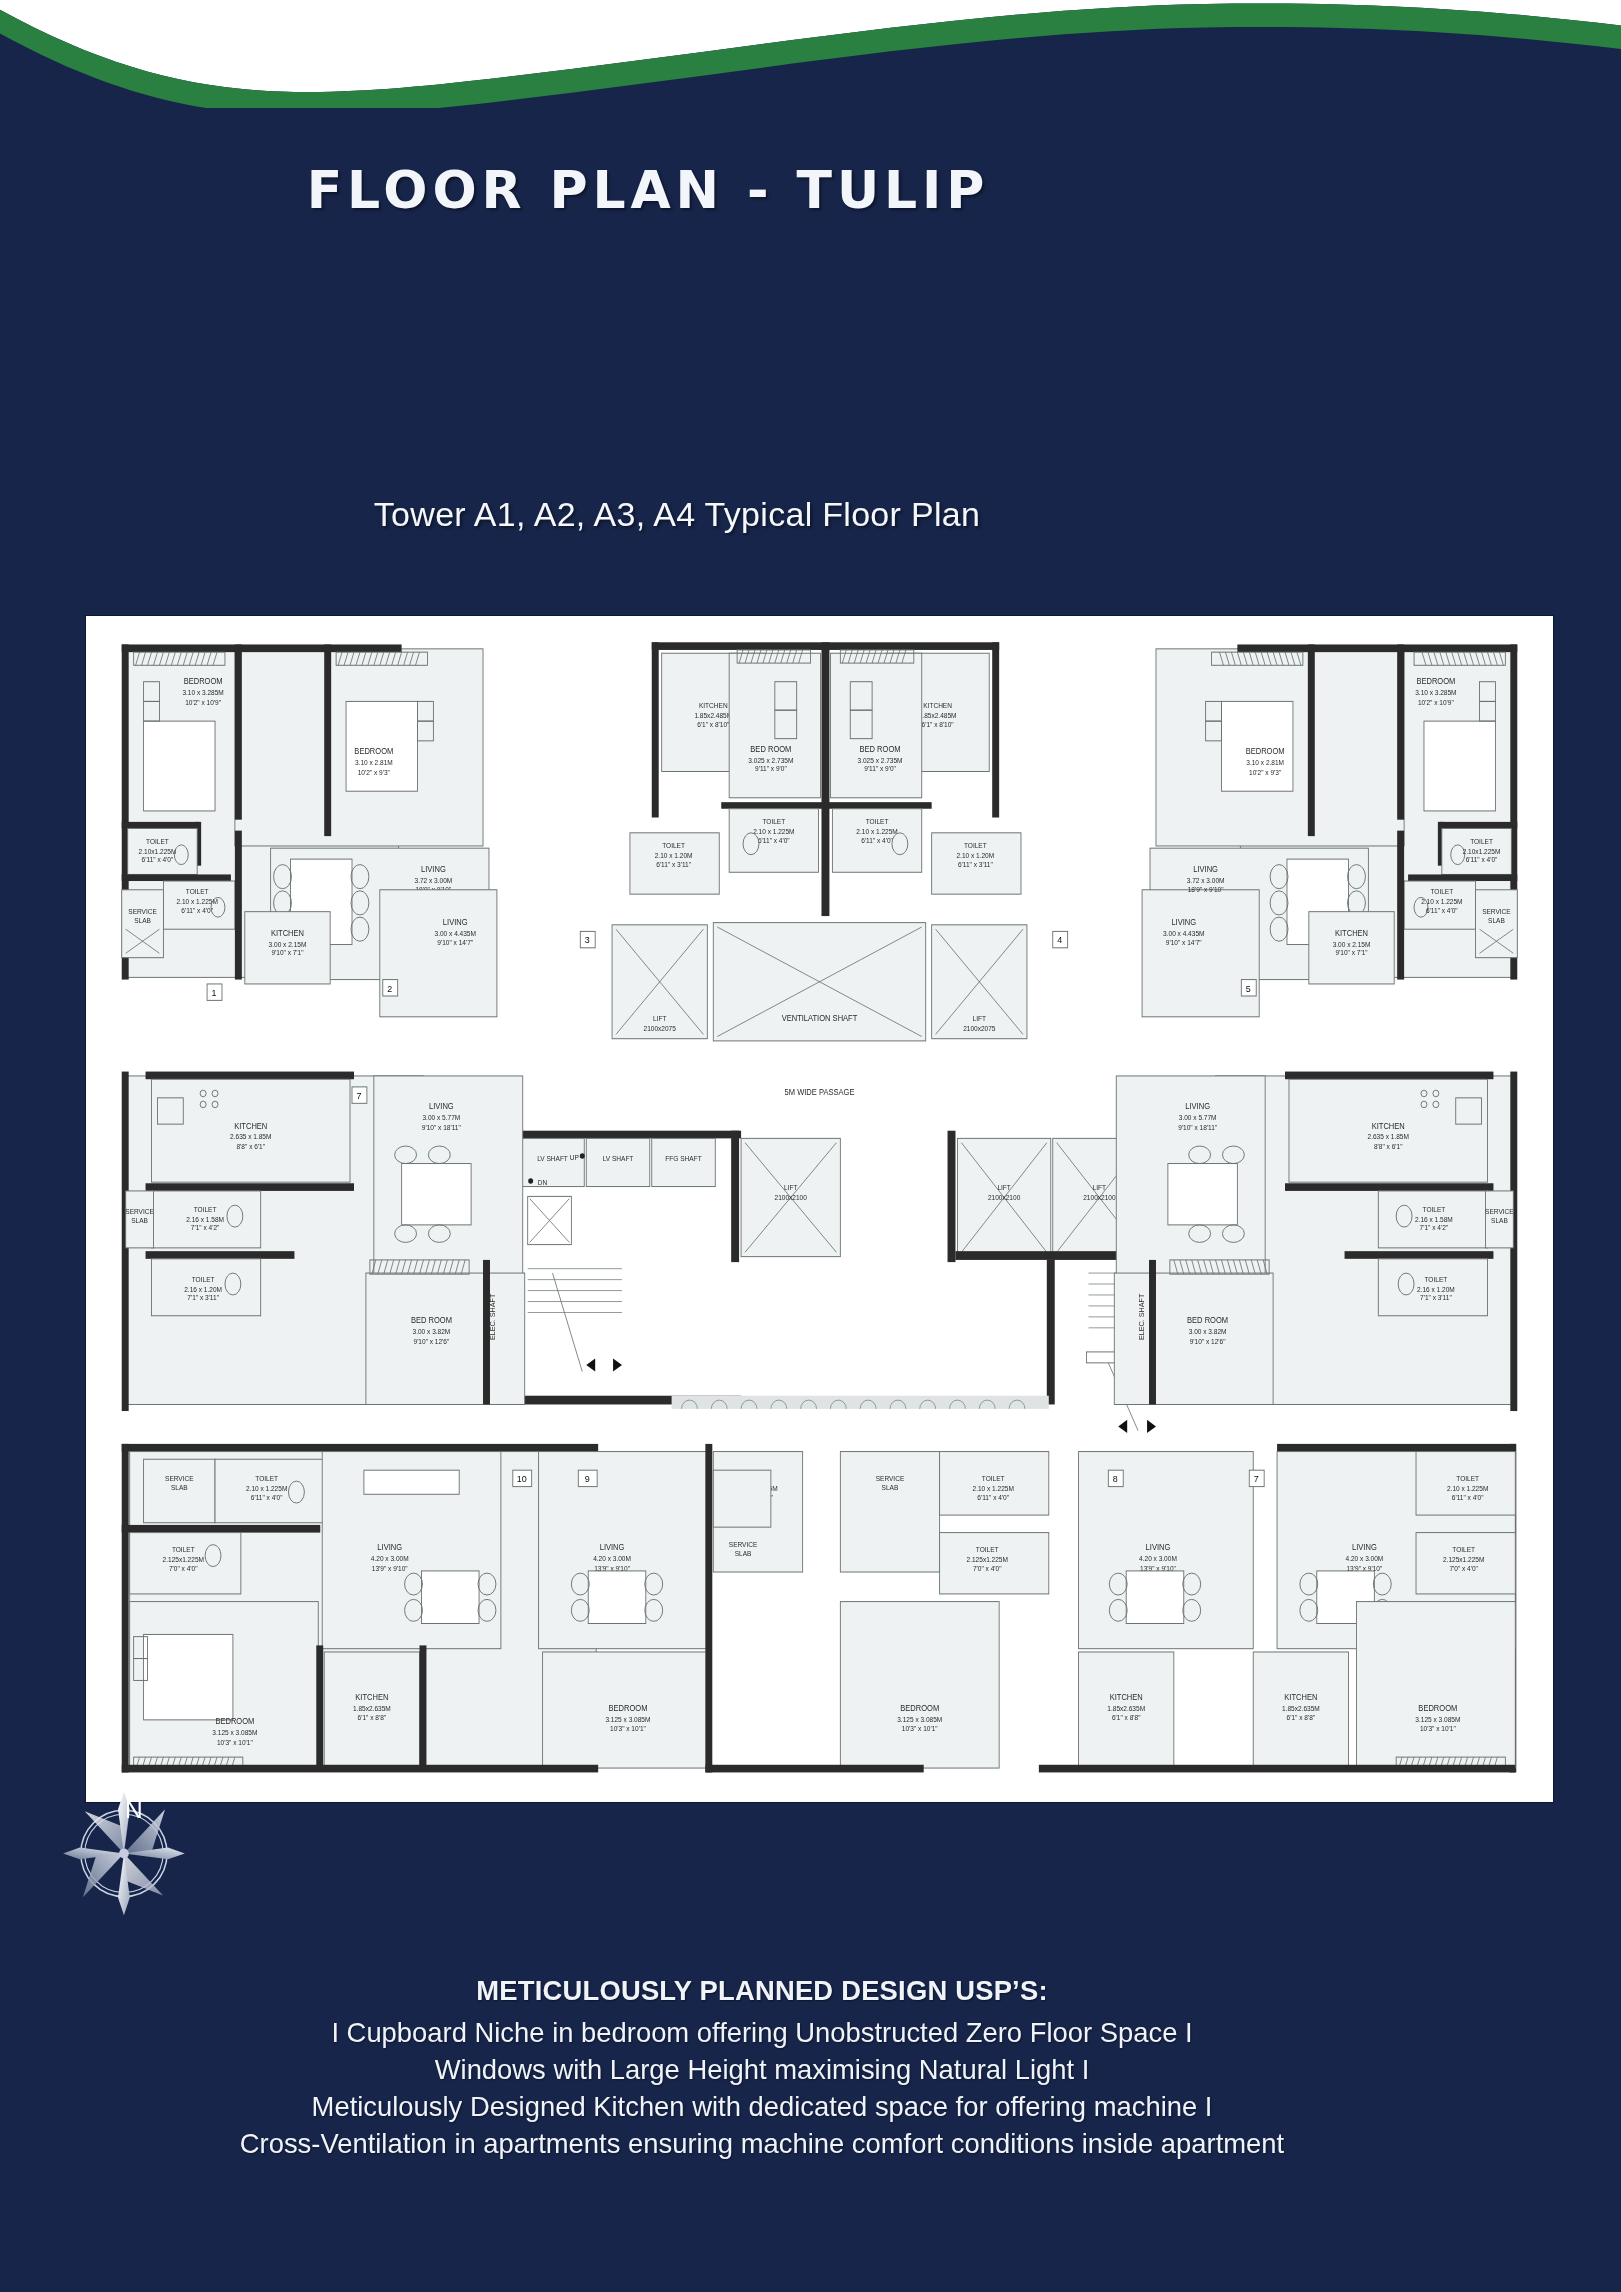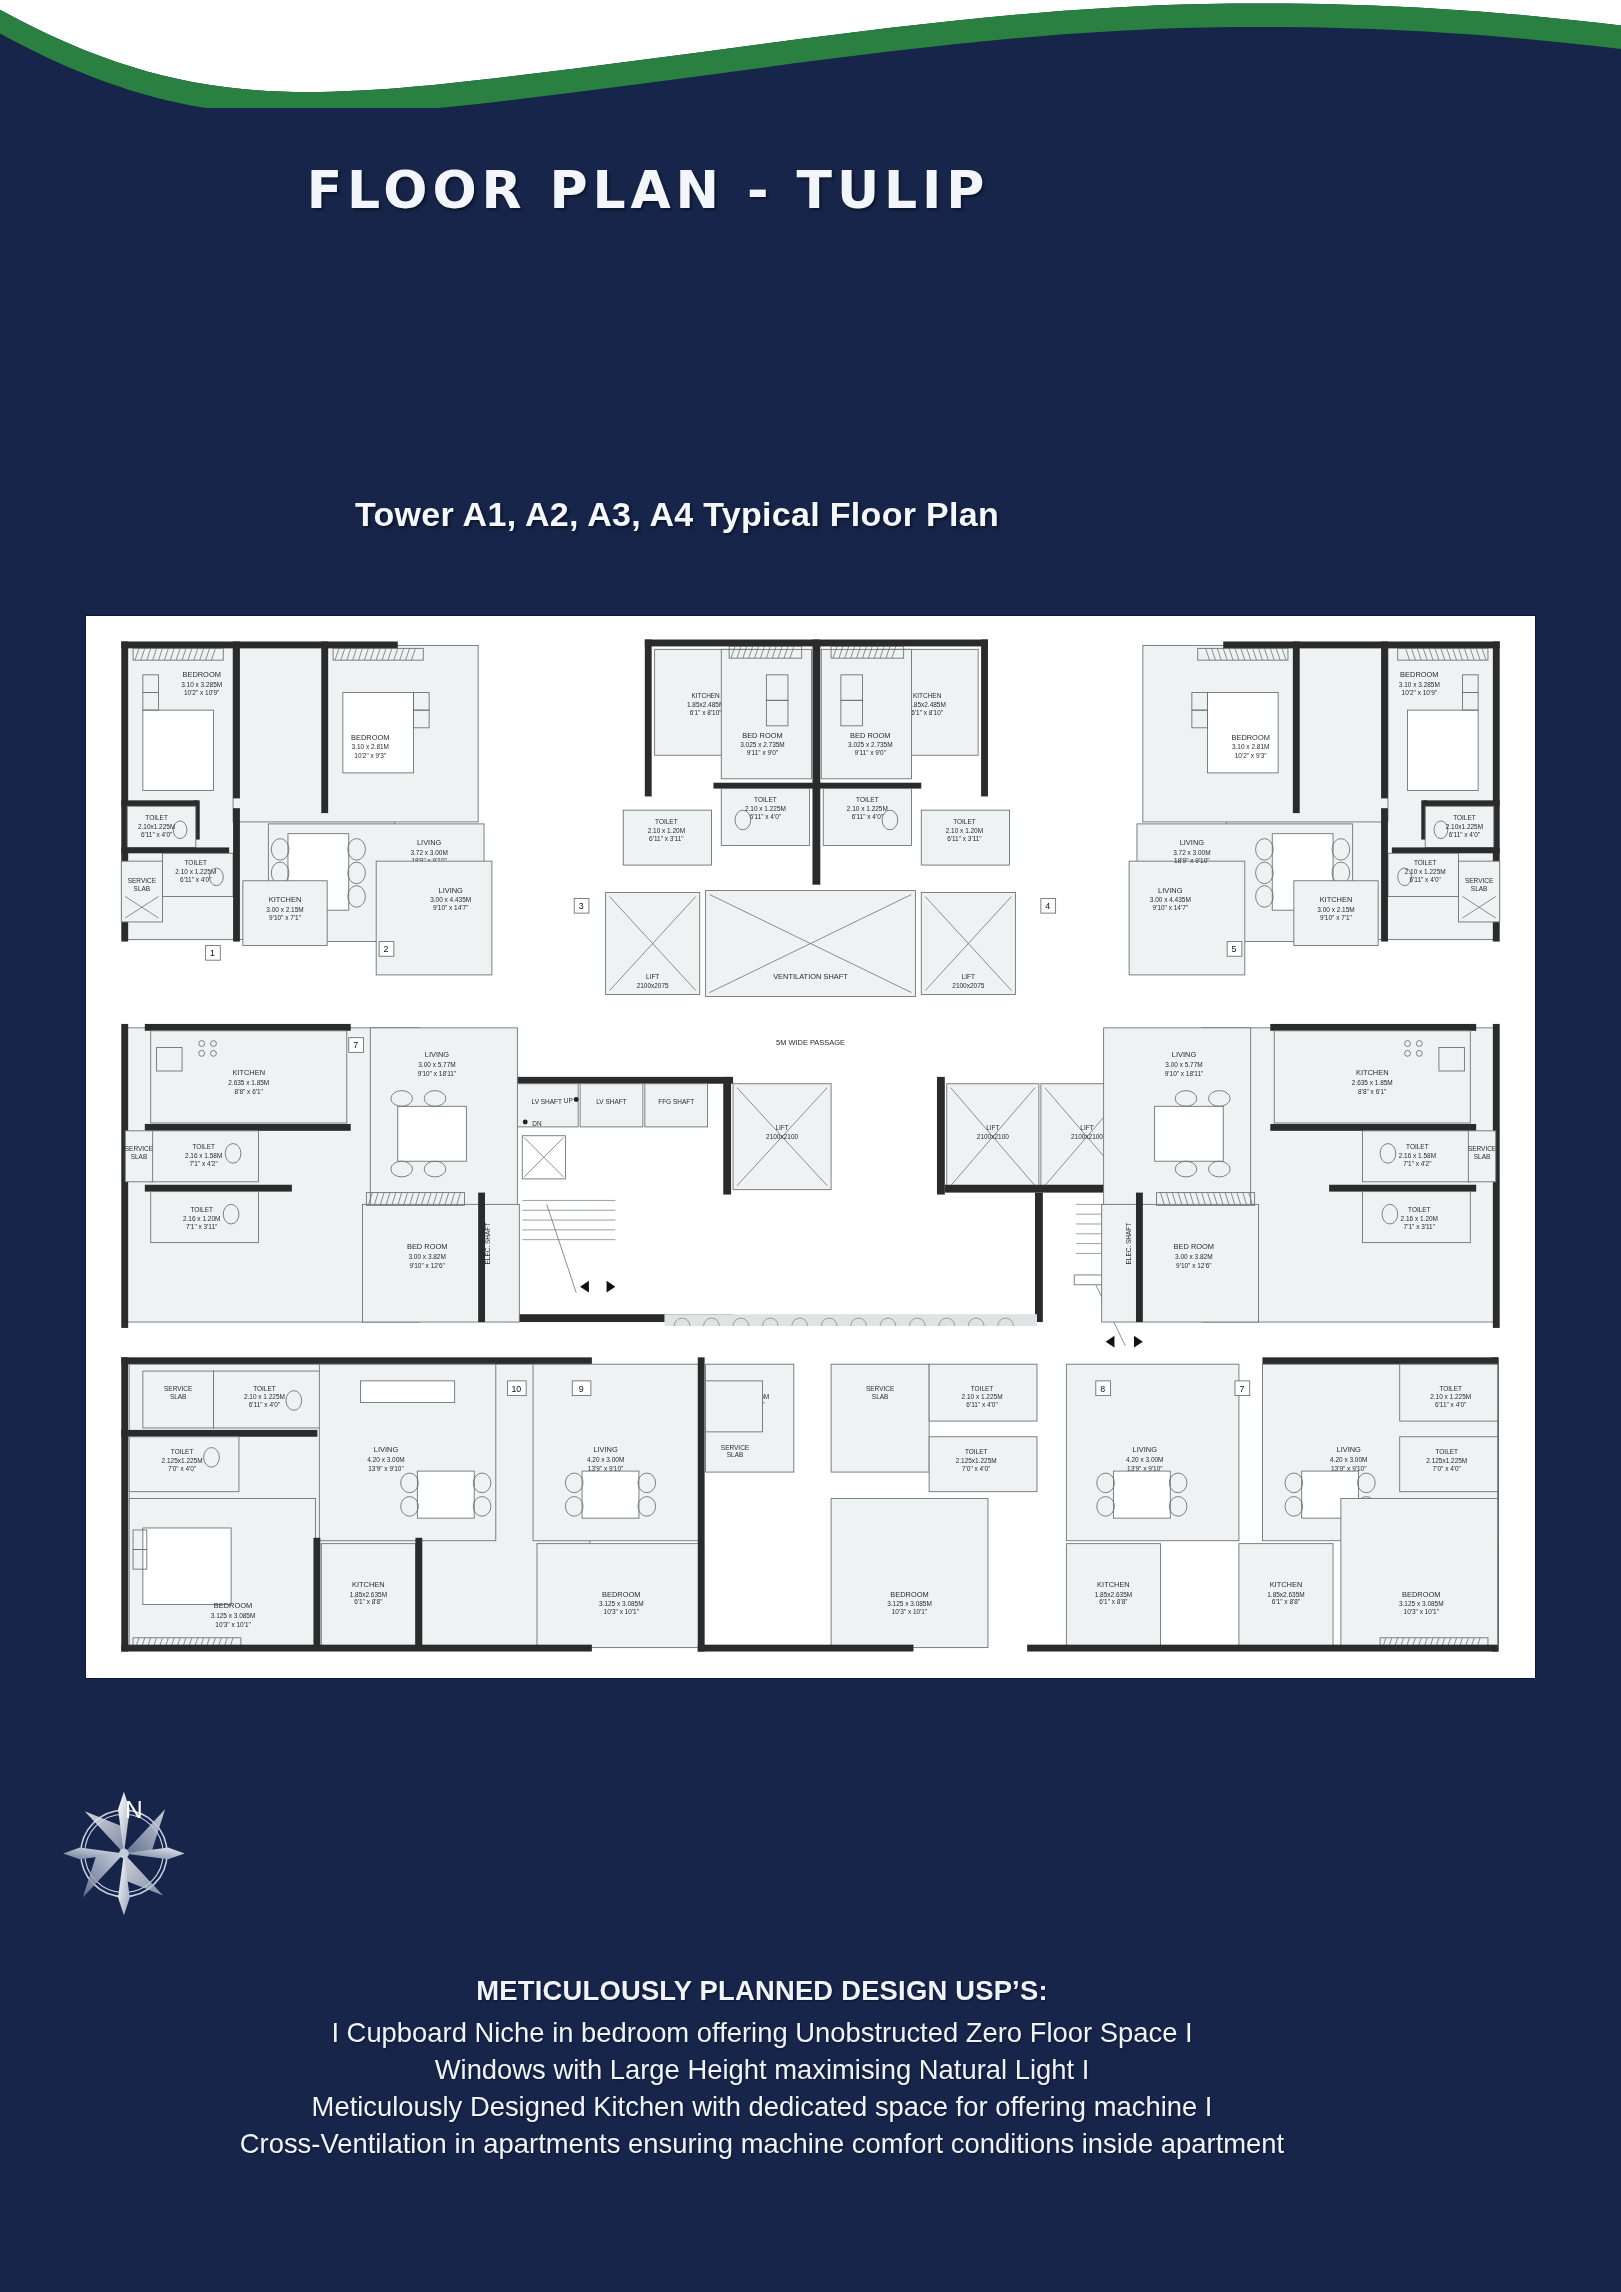--- a/index.html
+++ b/index.html
@@ -13,27 +13,27 @@
   #header-wave{position:absolute;left:0;top:0;width:1621px;height:108px;}
   
   #page-title{
     position:absolute;left:0;top:160px;width:1296px;text-align:center;
     color:#f2f6fb;font-size:52px;font-weight:700;letter-spacing:4.9px;
     font-family:"DejaVu Sans", sans-serif;
     text-shadow:2px 2px 2.9px rgba(0,0,0,.45);
   }
   #sub-title{
     position:absolute;left:0;top:495px;width:1354px;text-align:center;
-    color:#f4f7fb;font-size:34px;font-weight:700;letter-spacing:0.3px;
+    color:#f4f7fb;font-size:34px;font-weight:400;letter-spacing:0.3px;
     text-shadow:2px 2px 2.9px rgba(0,0,0,.45);
   }
   
   #plan-panel{
-    position:absolute;left:86px;top:616px;width:1449px;height:1062px;
-    background:#b91c1c;box-shadow:0 0 0 1px #0c1733;
+    position:absolute;left:86px;top:616px;width:1449px;height:1186px;
+    background:#b91c1c;box-shadow:0 0 0 1px #0c1733;padding-left:18px;
   }
   #plan-canvas{position:absolute;left:0;top:0;width:100%;height:100%;}
   .wm{
     position:absolute;left:0;top:0;width:100%;height:100%;
     display:flex;align-items:center;justify-content:center;
     color:#cdd3d8;font-size:147px;font-weight:700;opacity:.5;
     letter-spacing:2px;font-family:"DejaVu Serif", serif;
     transform:rotate(-12deg);pointer-events:none;user-select:none;
   }
   

